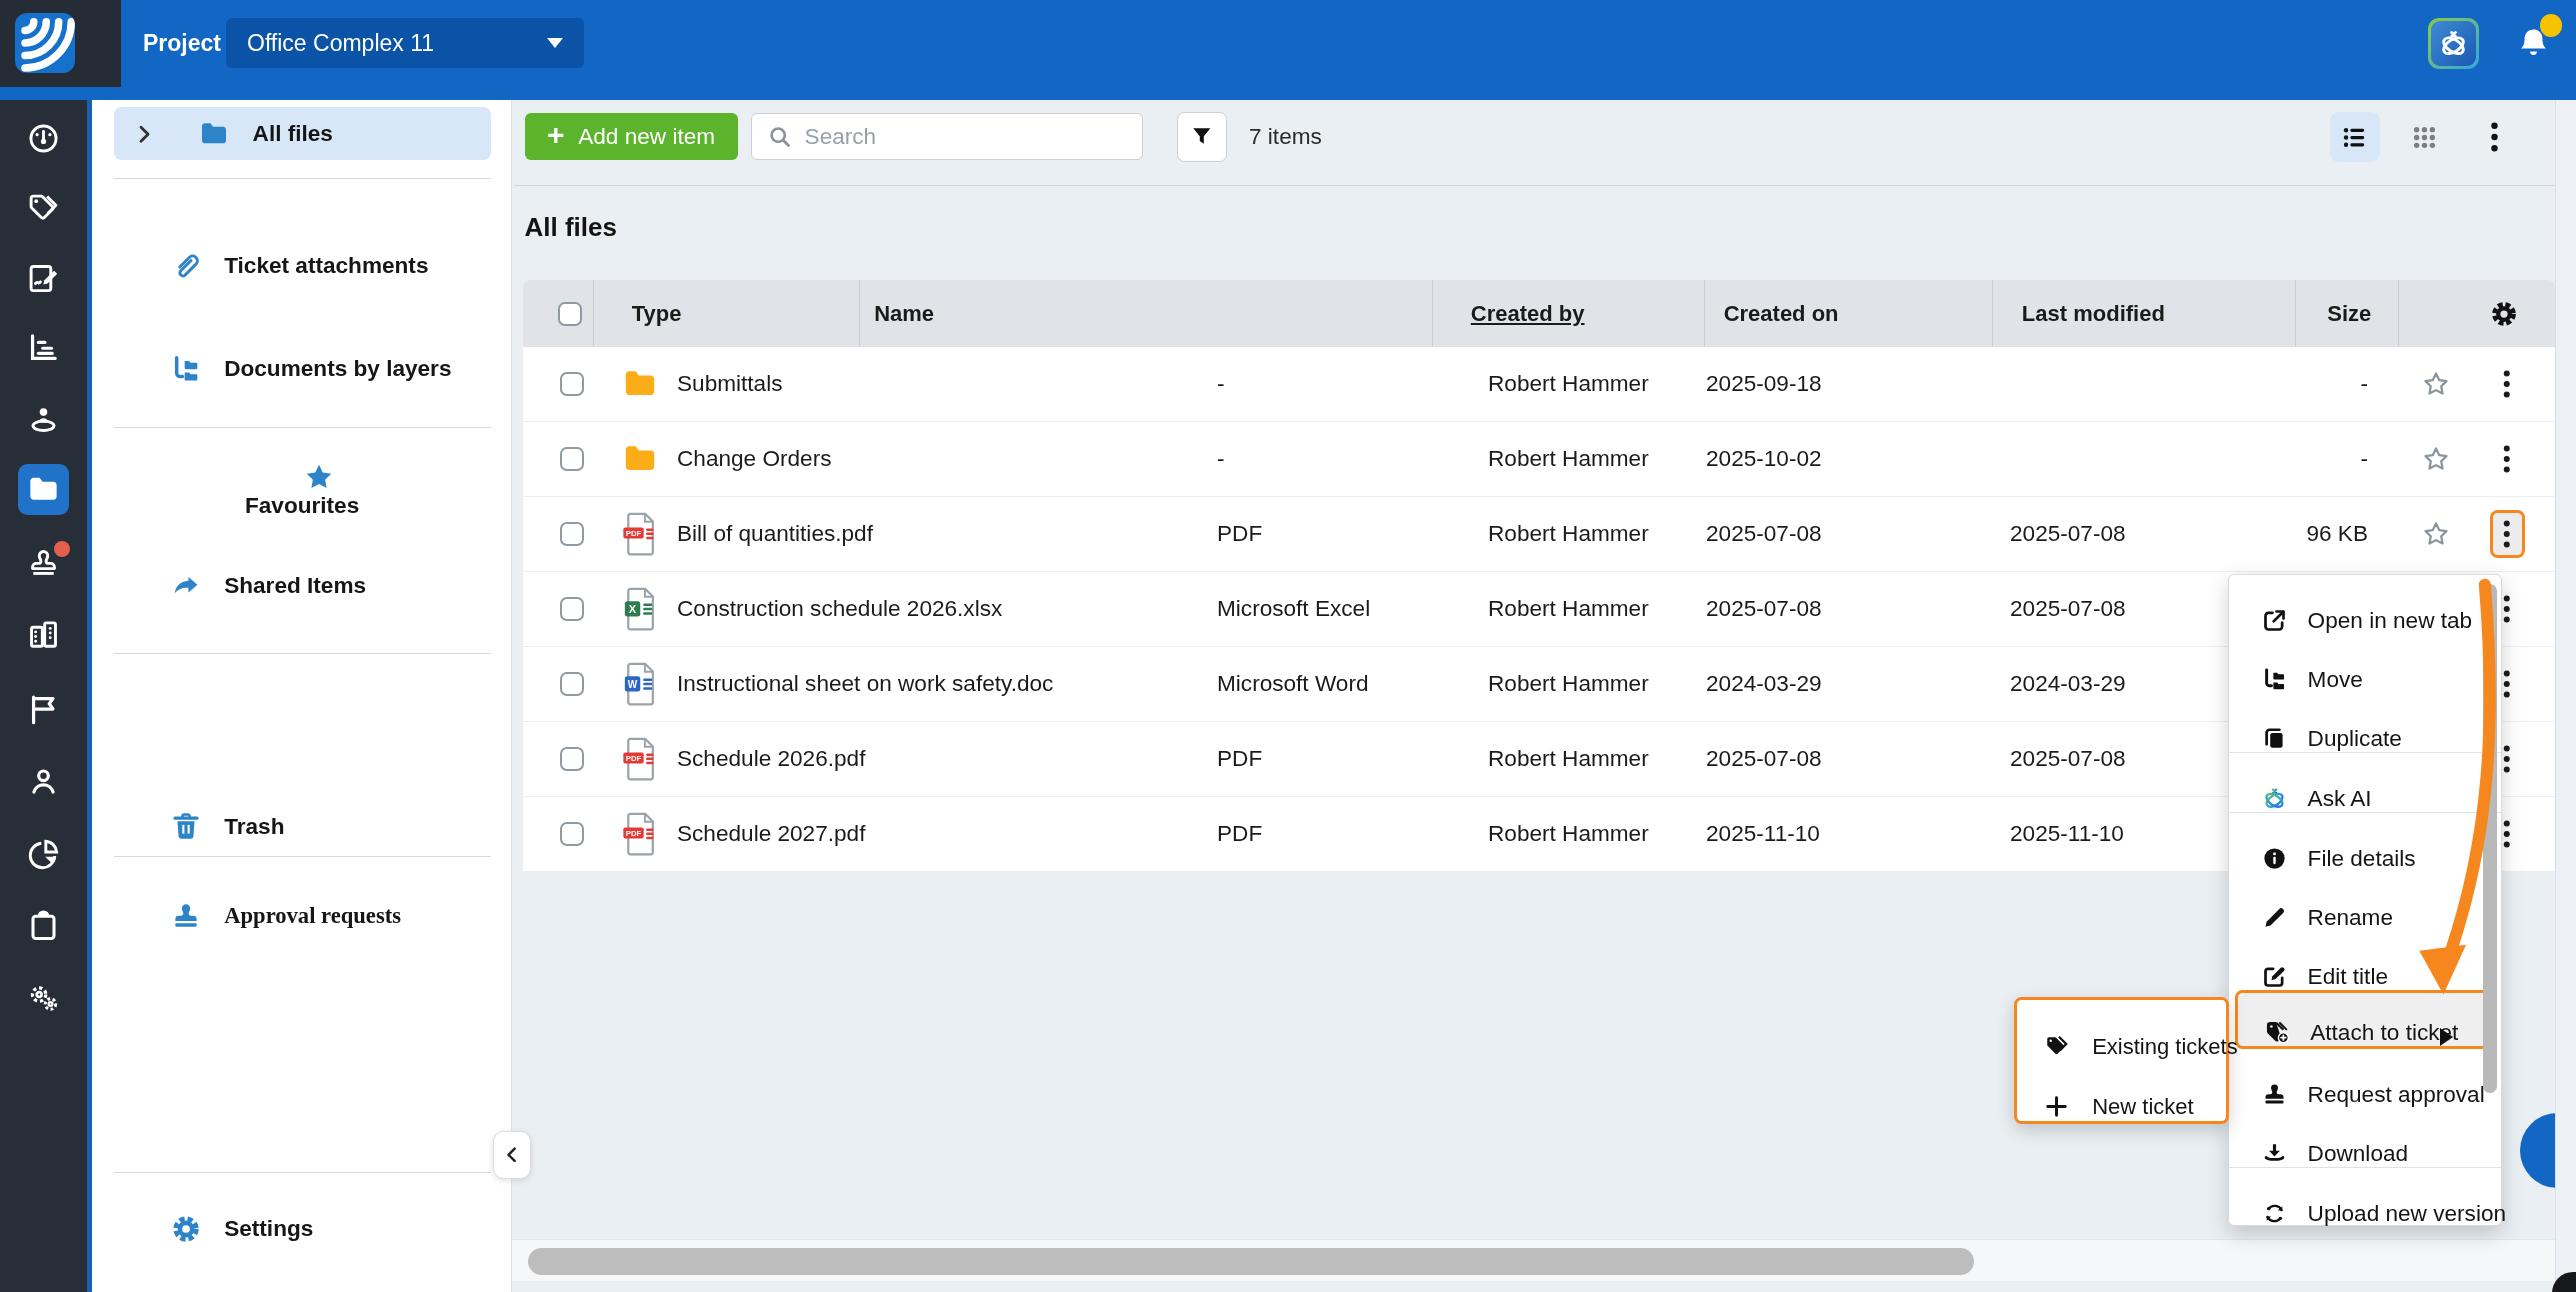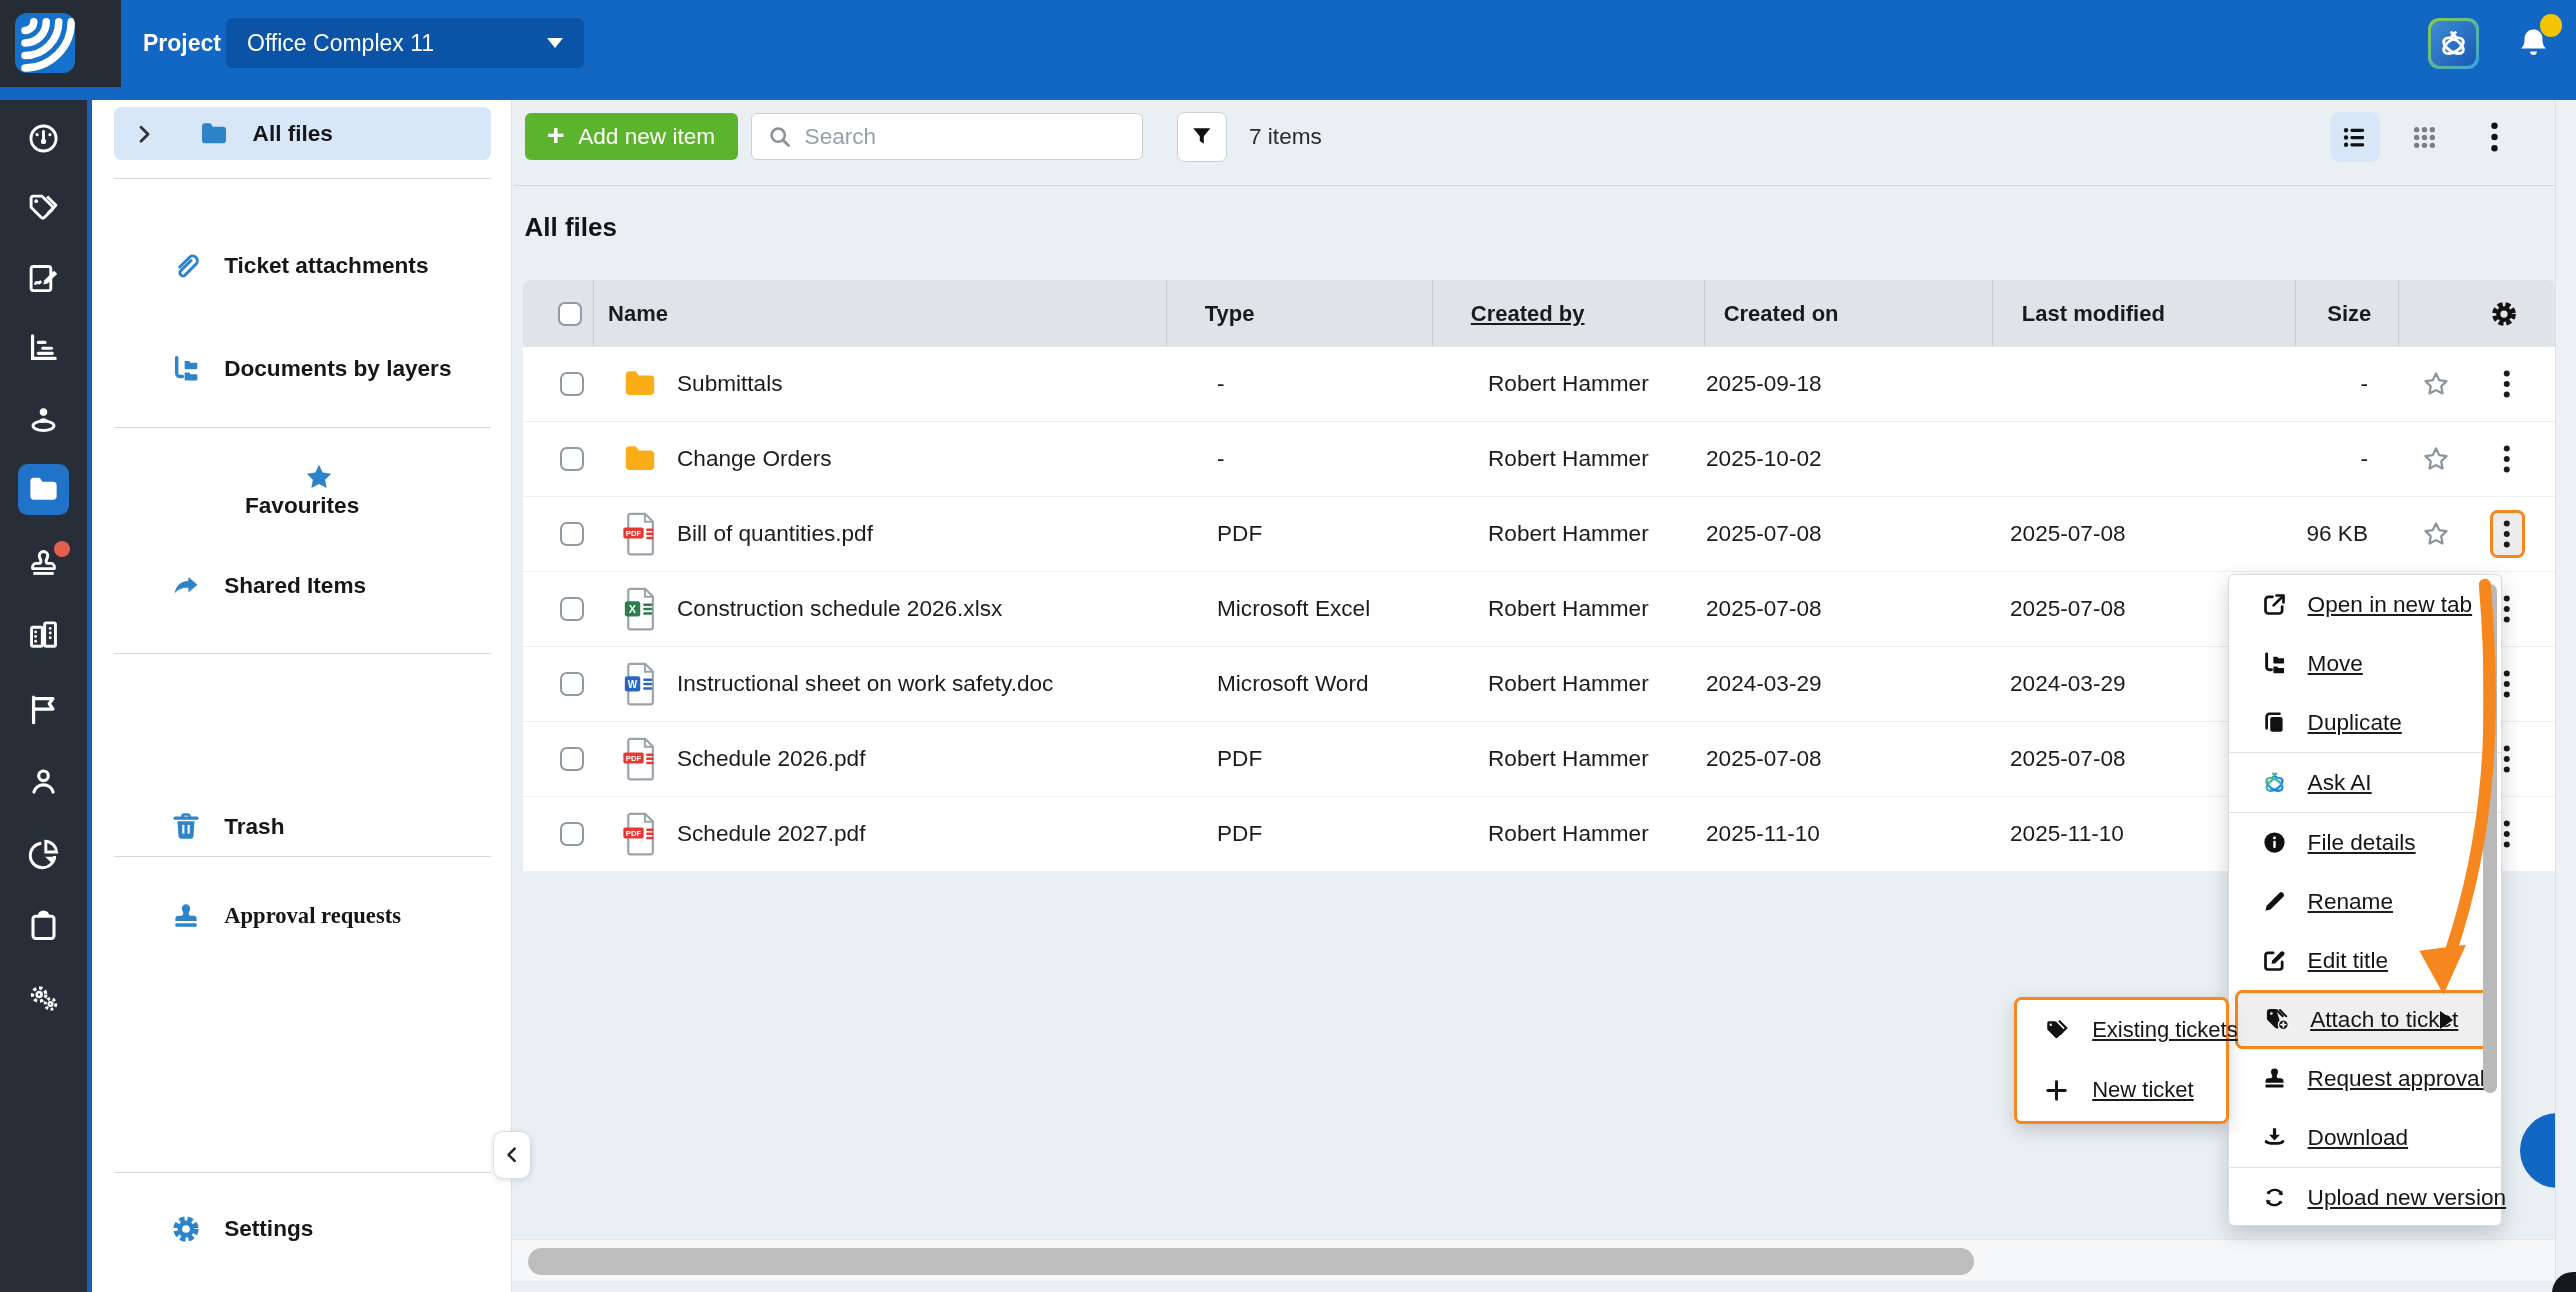--- a/index.html
+++ b/index.html
@@ -90,21 +90,21 @@
   #hscroll { position:absolute; left:-20.3px; top:1152px; width:2062px; height:42px; background:#F6F7F9; border-top:1.5px solid #E3E7EA; border-radius:0 0 0 7.5px; }
   #hscroll .thumb { position:absolute; left:34px; top:7.5px; width:1446px; height:27px; background:#BDBDBD; border-radius:13.6px; cursor:pointer; }
 
   
   #fab { position:absolute; left:2520px; top:1113px; width:75px; height:75px; border-radius:50%; background:#1266C4; z-index:4; cursor:pointer; }
   #gutter { position:absolute; left:2555px; top:87px; width:21px; height:1206px; background:#EDF1F5; border-left:1.5px solid #D9DFE5; z-index:5; }
   #dark-corner { position:absolute; right:0; bottom:0; width:24px; height:21px; background:#16181C; border-top-left-radius:21px; z-index:6; }
 
   
   #ctx-menu { position:absolute; left:2228px; top:574px; width:274px; height:652px; background:#fff; border:0.8px solid #D7DBE0; border-radius:6px; box-shadow:0 7.5px 22.6px rgba(0,0,0,.18); z-index:30; }
-  .mi { height:59px; display:flex; align-items:center; padding-left:32px; gap:19.6px; cursor:pointer; position:relative;text-decoration:underline; }
+  .mi { height:59px; display:flex; align-items:flex-end; padding-left:32px; gap:19.6px; cursor:pointer; position:relative; }
   .mi .ic { width:27px; height:27px; color:#111; flex:0 0 auto; }
   .mi .lbl { font-size:22.6px; color:#151515; white-space:nowrap; }
   .mi.hl { margin:0 6px; padding-left:25.6px; border:3.8px solid #F6871F; border-radius:7.5px; background:#EFEFEF; }
   .mi .sub-arrow { position:absolute; right:39px; width:0; height:0; border-top:9.8px solid transparent; border-bottom:9.8px solid transparent; border-left:13.6px solid #111; }
   .m-div { border-top:1.5px solid #DFE3E7; margin:0; }
   #menu-thumb { position:absolute; right:4.5px; top:9px; width:13.6px; height:509px; background:#B9B9B9; border-radius:6.8px; z-index:31; cursor:pointer; }
 
   
   #submenu { position:absolute; left:2014px; top:997px; width:215px; height:127px; background:#fff; border:3.8px solid #F6871F; border-radius:7.5px; box-shadow:0 6px 18px rgba(0,0,0,.18); z-index:32; padding-top:0; }
   #submenu .mi { height:60px; padding-left:25.6px; gap:22.6px; }
@@ -626,22 +626,22 @@
         </div>
   </div>
   <div id="toolbar-div"></div>
   <h1 id="page-title">All files</h1>
 
   <div id="table">
     <div id="thead">
           <div class="c-check hc first" style="width: 71px;">
             <div class="checkbox"></div>
           </div>
+          <div class="hc" style="width: 271px; padding-left: 38px;">Type</div>
           <div class="hc" style="width: 585px; padding-left: 14.3px;">Name</div>
-          <div class="hc" style="width: 271px; padding-left: 38px;">Type</div>
           <div class="hc" style="width: 237px; padding-left: 38px; text-decoration: underline;">Created by</div>
           <div class="hc" style="width: 294px; padding-left: 19px; margin-left: 39px;">Created on</div>
           <div class="hc" style="width: 309px; padding-left: 29px;">Last modified</div>
           <div class="hc" style="width: 105px; padding-left: 0px; justify-content: flex-end; padding-right: 27px;">Size</div>
           <div class="hc" style="width: 160px;">
             <svg class="ic hd-gear" viewBox="0 0 24 24">
               <use href="#s-gear"></use>
             </svg>
           </div>
         </div>

